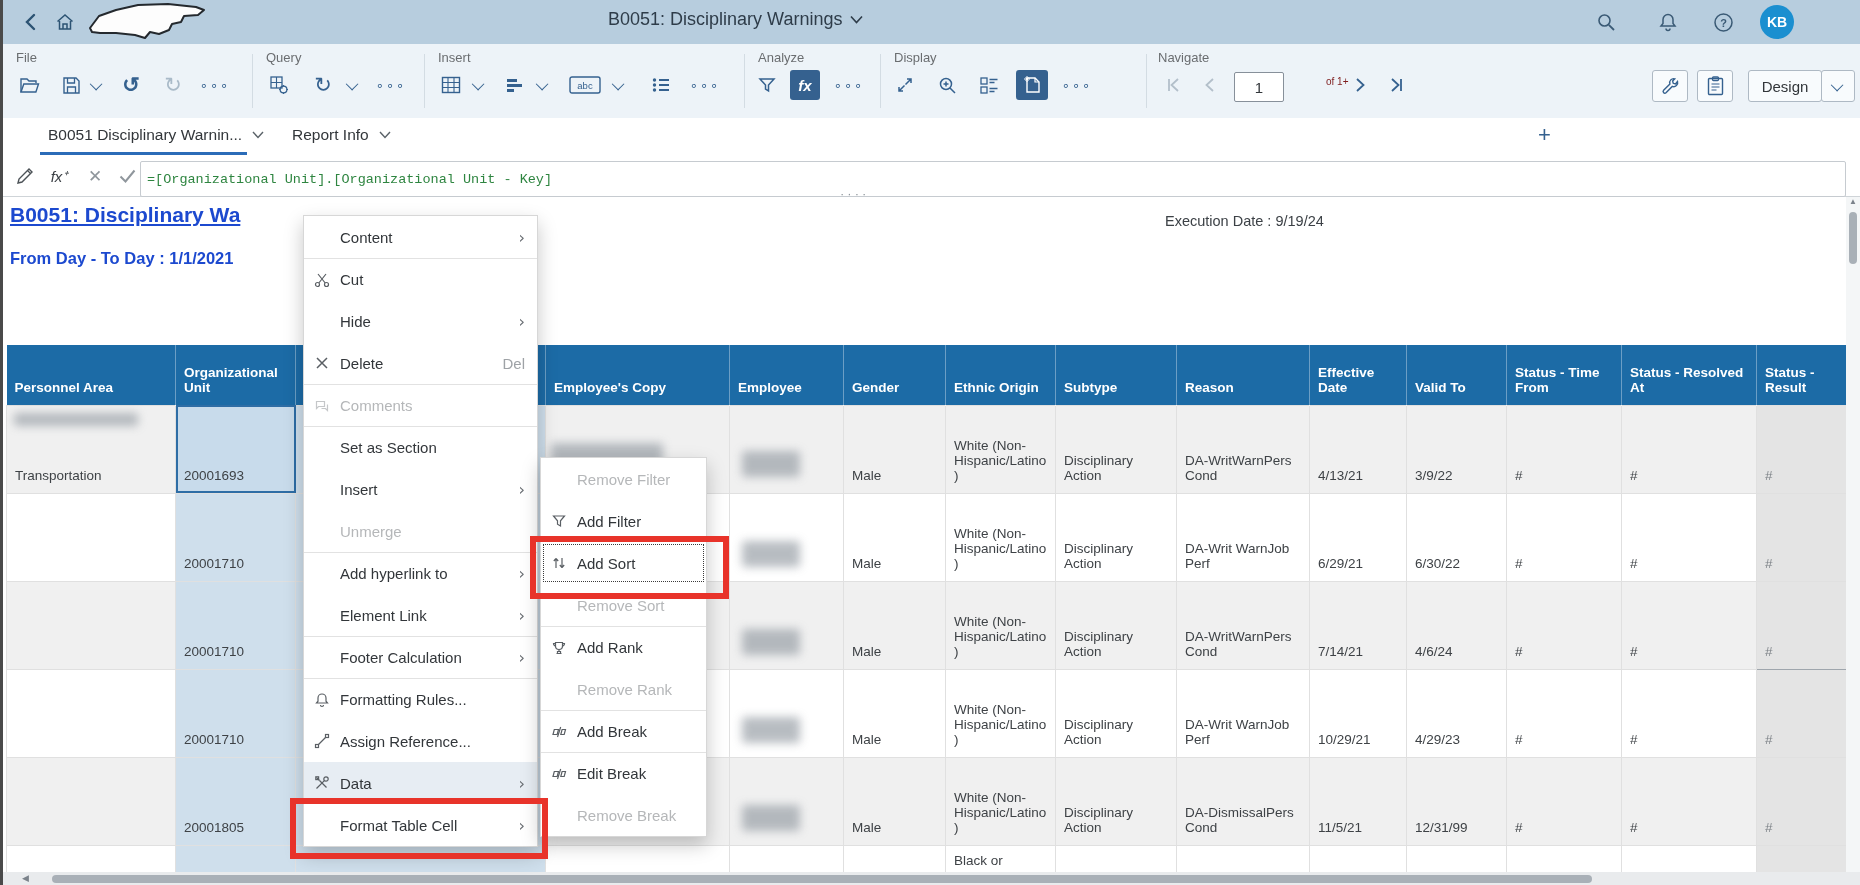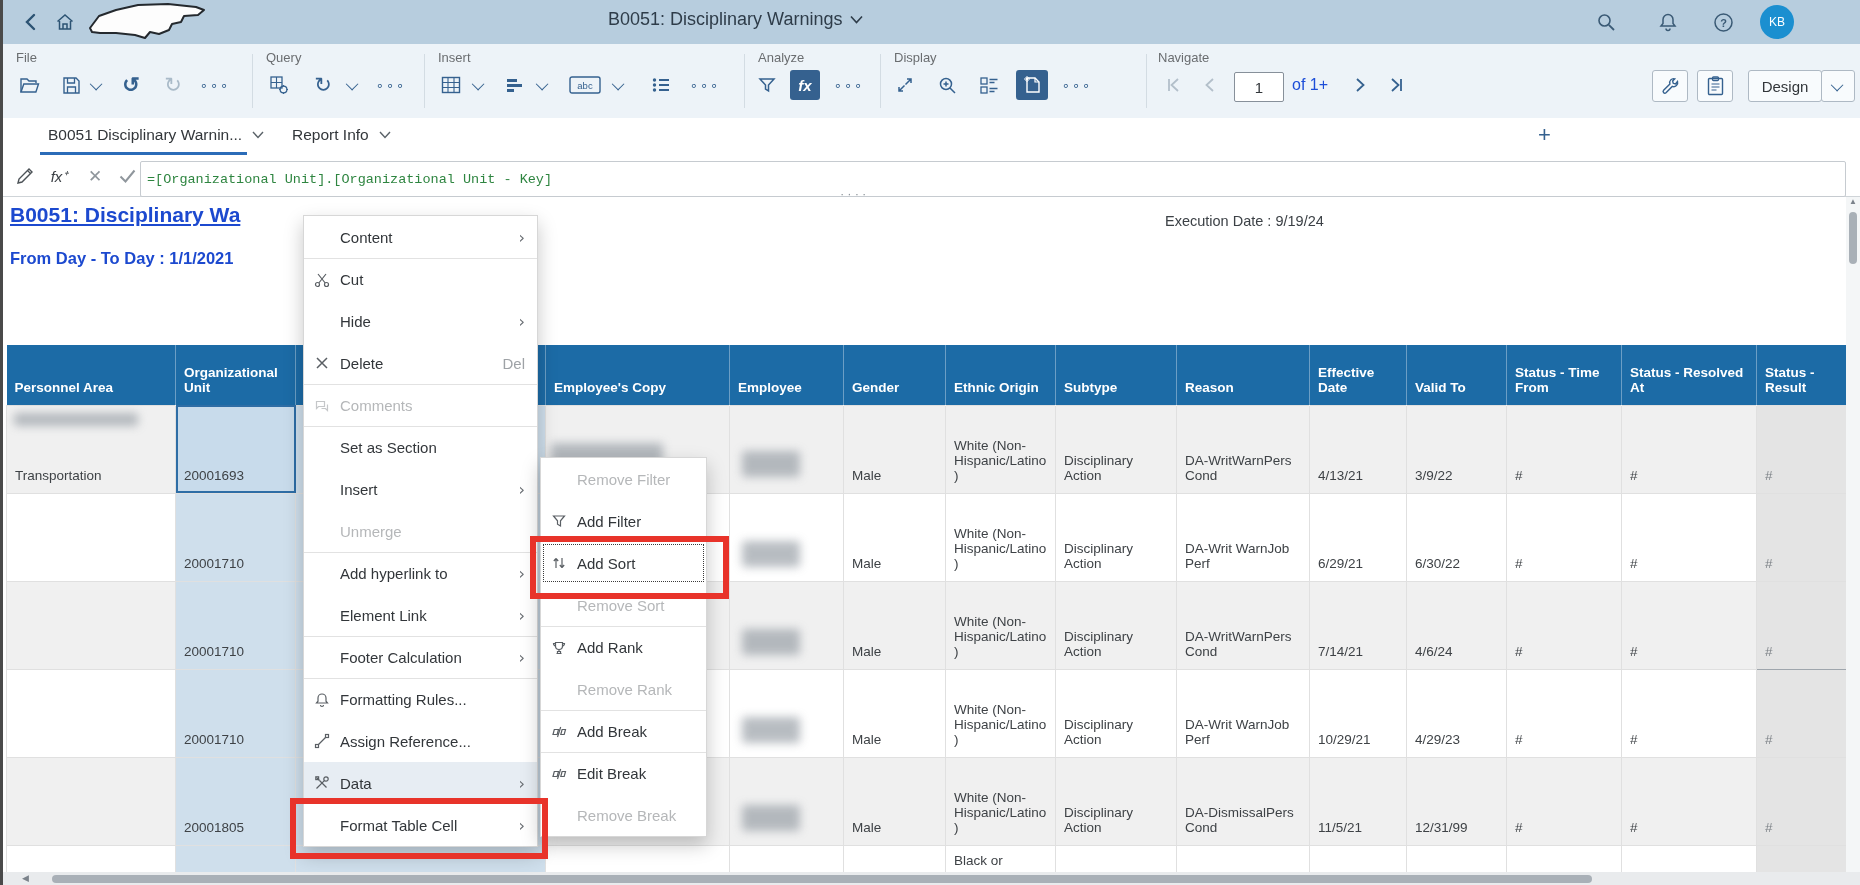--- a/index.html
+++ b/index.html
@@ -3,34 +3,34 @@
 <meta charset="utf-8">
 <style>
   html,body{margin:0;padding:0;}
   body{position:relative;width:1860px;height:885px;overflow:hidden;background:#fff;
        font-family:"Liberation Sans",sans-serif;color:#32363a;}
   
   #shell{position:absolute;left:0;top:0;width:1860px;height:44px;background:#b7cdde;z-index:40;}
   #shell .sbtn{position:absolute;top:9px;width:26px;height:26px;display:flex;align-items:center;justify-content:center;cursor:pointer;color:#2c5373;}
   #shell-title{position:absolute;left:608px;top:9px;font-size:18px;color:#2e3c49;display:flex;align-items:center;gap:8px;white-space:nowrap;}
   #avatar{position:absolute;left:1760px;top:5px;width:34px;height:34px;border-radius:50%;background:#1b8fd0;color:#fff;
-          font-size:12px;font-weight:normal;display:flex;align-items:center;justify-content:center;}
+          font-size:14px;font-weight:bold;display:flex;align-items:center;justify-content:center;}
   #nc-logo{position:absolute;left:86px;top:1px;z-index:41;}
   
   #toolbar{position:absolute;left:0;top:44px;width:1860px;height:74px;background:#edf3f8;border-bottom:1px solid #dfe6ec;z-index:30;}
   .tb-label{position:absolute;top:6px;font-size:13px;color:#6a6d70;}
   .tb-ic{position:absolute;top:26px;width:30px;height:30px;display:flex;align-items:center;justify-content:center;color:#35618f;cursor:pointer;border-radius:3px;}
   .tb-ic.small{width:18px;}
   .tb-ic.dis{color:#b3bfca;}
   .tb-ic.active{background:#35618f;color:#fff;}
   .tb-sep{position:absolute;top:10px;height:54px;width:1px;background:#d3dce3;}
   .chevy{display:inline-block;width:8px;height:8px;border-left:1.6px solid currentColor;border-bottom:1.6px solid currentColor;transform:rotate(-45deg) translateY(-2px);}
   #page-input{position:absolute;left:1234px;top:28px;width:44px;height:26px;border:1px solid #87909a;border-radius:2px;
               text-align:center;font-size:15px;color:#32363a;background:#fff;font-family:"Liberation Sans",sans-serif;}
-  #page-of{position:absolute;left:1292px;top:32px;font-size:16px;color:#1d4ed8;}
+  #page-of{position:absolute;left:1326px;top:32px;font-size:10px;color:#7f1d1d;}
   .tb-btn{position:absolute;top:26px;height:32px;border:1px solid #aeb9c4;border-radius:3px;background:#f8fbfd;
           display:flex;align-items:center;justify-content:center;color:#35618f;cursor:pointer;box-sizing:border-box;}
   #design-btn{left:1748px;width:74px;font-size:15px;color:#32363a;}
   #design-chev{left:1821px;width:34px;}
   
   #tabbar{position:absolute;left:0;top:118px;width:1860px;height:37px;background:#fff;border-bottom:1px solid #dde1e4;z-index:30;}
   .tab{position:absolute;top:8px;font-size:15.5px;color:#32363a;display:flex;align-items:center;gap:10px;cursor:pointer;white-space:nowrap;}
   #tab-underline{position:absolute;left:40px;bottom:0;width:207px;height:3px;background:#2b6cb8;}
   #tab-add{position:absolute;left:1538px;top:4px;font-size:22px;color:#35618f;cursor:pointer;}
   .tabchev{color:#5a6268;}

